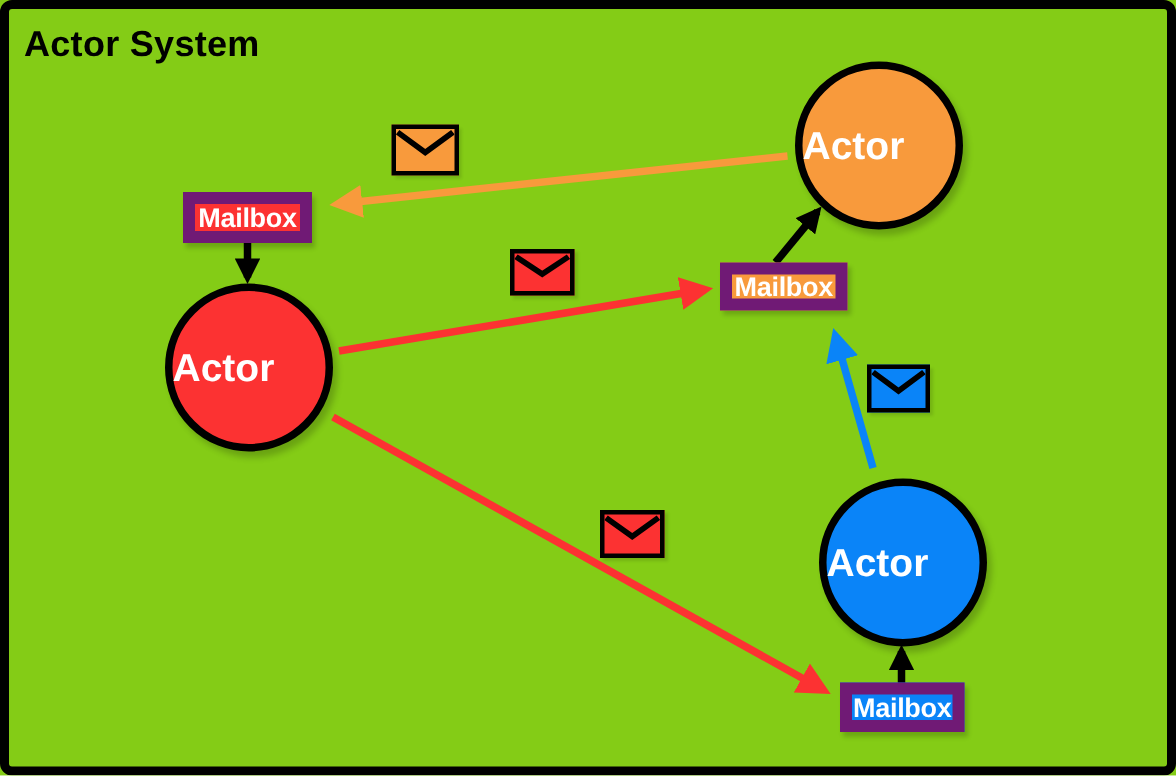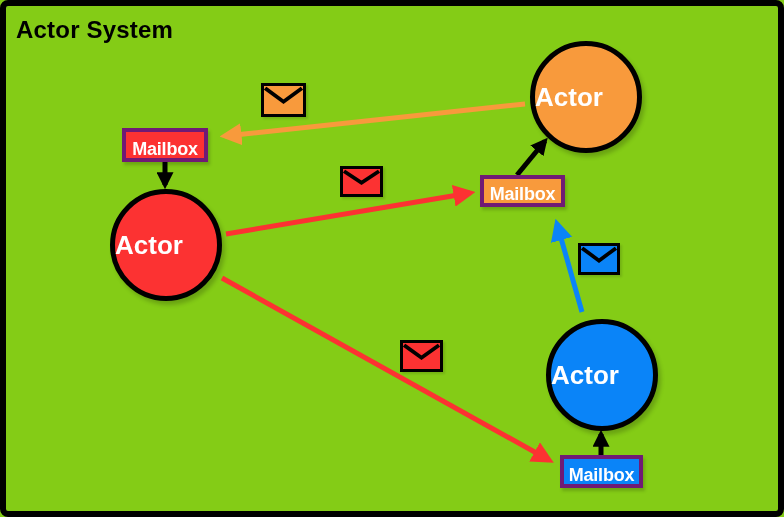--- a/index.html
+++ b/index.html
@@ -49,23 +49,23 @@
     box-shadow: 3px 4px 4px rgba(0,0,0,0.20);
     z-index: 2;
   }
   .actor-label {
     color: #fff;
     font-weight: bold;
     font-size: 26px;
   }
   .mailbox {
     position: absolute;
-    border: 4px solid #701a75;
+    border: 8px solid #701a75;
     display: flex;
-    align-items: flex-end;
+    align-items: center;
     justify-content: center;
     box-shadow: 2px 3px 3px rgba(0,0,0,0.18);
     z-index: 2;
   }
   .mailbox-label {
     color: #fff;
     font-weight: bold;
     font-size: 18px;
     letter-spacing: -0.2px;
     line-height: 1;

